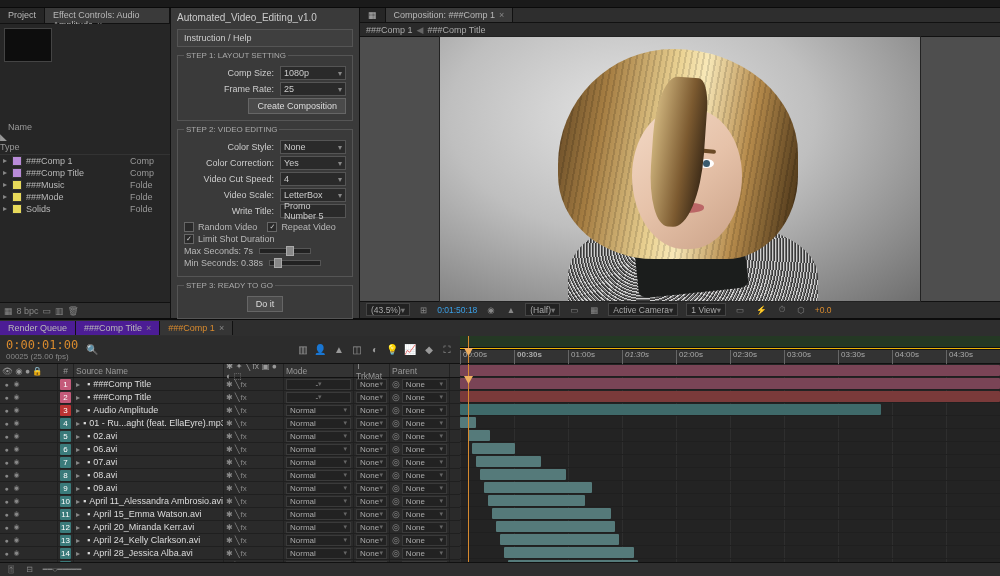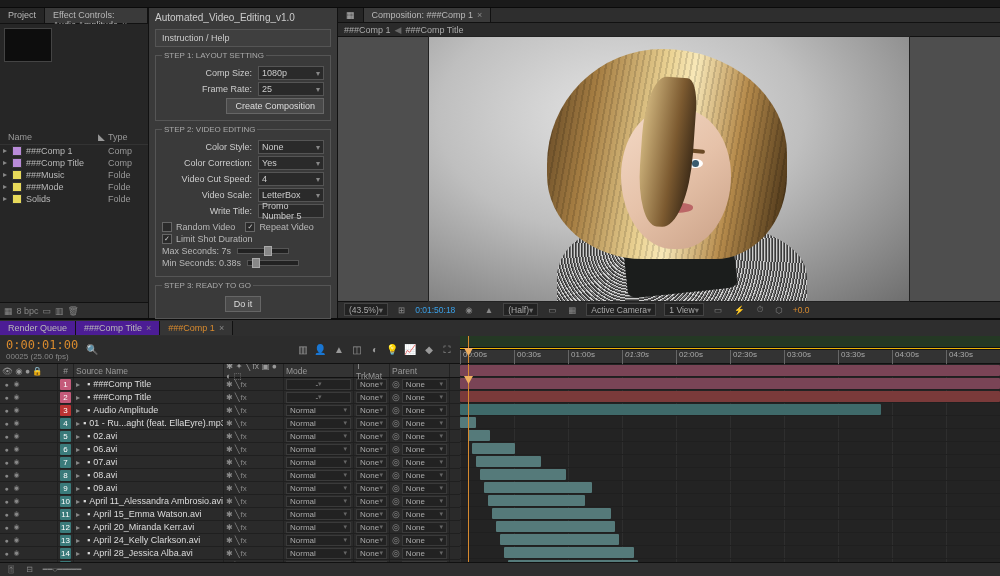--- a/index.html
+++ b/index.html
@@ -1,27 +1,27 @@
 <!DOCTYPE html>
 <html><head>
 <meta charset="utf-8">
 <style>
 * { margin:0; padding:0; box-sizing:border-box; font-family:"Segoe UI",Tahoma,sans-serif; }
 body { background:#232323; color:#b8b8b8; font-size:10px; width:1000px; height:576px; overflow:hidden; position:relative; }
 .topbar { height:8px; background:#1a1a1a; border-bottom:1px solid #0a0a0a; }
 .workspace { display:flex; height:310px; }
 
-.leftcol { width:148px; display:flex; flex-direction:column; background:#262626; }
+.leftcol { width:170px; display:flex; flex-direction:column; background:#262626; }
 .tabrow { display:flex; height:16px; background:#383838; border-bottom:1px solid #111; font-size:9px; }
 .tab { padding:2px 8px; background:#262626; border-right:1px solid #111; cursor:pointer; }
 .tab.active { background:#3a3a3a; }
 .tab .x { margin-left:4px; color:#888; }
 .panel-body { flex:1; background:#262626; padding:4px; }
 .thumb { width:48px; height:34px; background:#0d0d0d; border:1px solid #444; margin-bottom:4px; }
-.proj-hdr { display:flex; font-size:9px; color:#999; border-bottom:1px solid #333; padding:2px 0; }
+.proj-hdr { display:flex; font-size:9px; color:#999; border-bottom:1px solid #333; padding:2px 0;flex-direction:column; }
 .proj-hdr .c1{flex:1;padding-left:8px}.proj-hdr .c2{width:40px}
 .proj-row { display:flex; align-items:center; padding:1px 0; font-size:9px; }
 .proj-row .tw{width:10px;text-align:center;color:#888;font-size:8px}
 .proj-row .sw{width:10px;height:10px;margin:0 2px;border:1px solid #333}
 .proj-row .nm{flex:1;padding-left:2px}
 .proj-row .ty{width:40px;color:#999}
 .swC{background:#b98bd9}.swF{background:#e7d95a}
 .toolstrip{height:16px;background:#2e2e2e;border-top:1px solid #111;display:flex;align-items:center;gap:4px;padding:0 4px;font-size:9px;color:#888}
 .toolstrip span{cursor:pointer}
 
@@ -334,21 +334,21 @@
         <span>💡</span>
         <span>📈</span>
         <span>◆</span>
         <span>⛶</span>
       </div>
     </div>
     <div class="tl-head-right">
       <div class="wa"></div>
       <div class="ruler" id="ruler">
           <div class="tick" style="left: 0px;">00:00s</div>
-          <div class="tick" style="left: 54px;">00:30s</div>
+          <div class="tick" style="left: 54px; font-weight: bold;">00:30s</div>
           <div class="tick" style="left: 108px;">01:00s</div>
           <div class="tick" style="left: 162px; font-style: italic;">01:30s</div>
           <div class="tick" style="left: 216px;">02:00s</div>
           <div class="tick" style="left: 270px;">02:30s</div>
           <div class="tick" style="left: 324px;">03:00s</div>
           <div class="tick" style="left: 378px;">03:30s</div>
           <div class="tick" style="left: 432px;">04:00s</div>
           <div class="tick" style="left: 486px;">04:30s</div>
         </div>
       <div class="cti" style="left:8px"></div>

